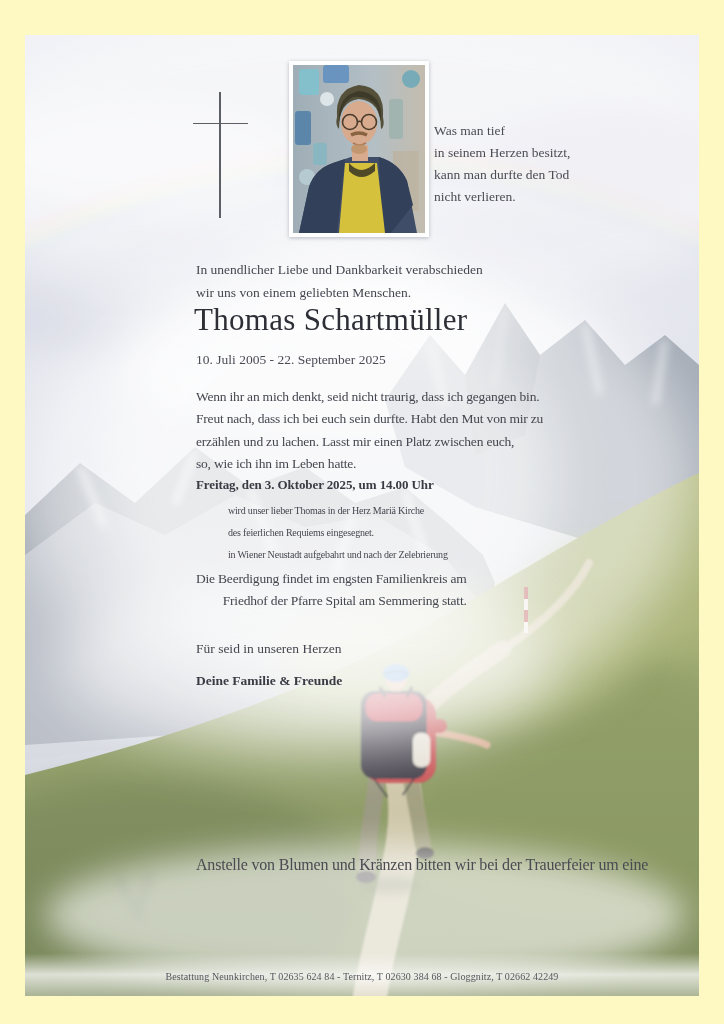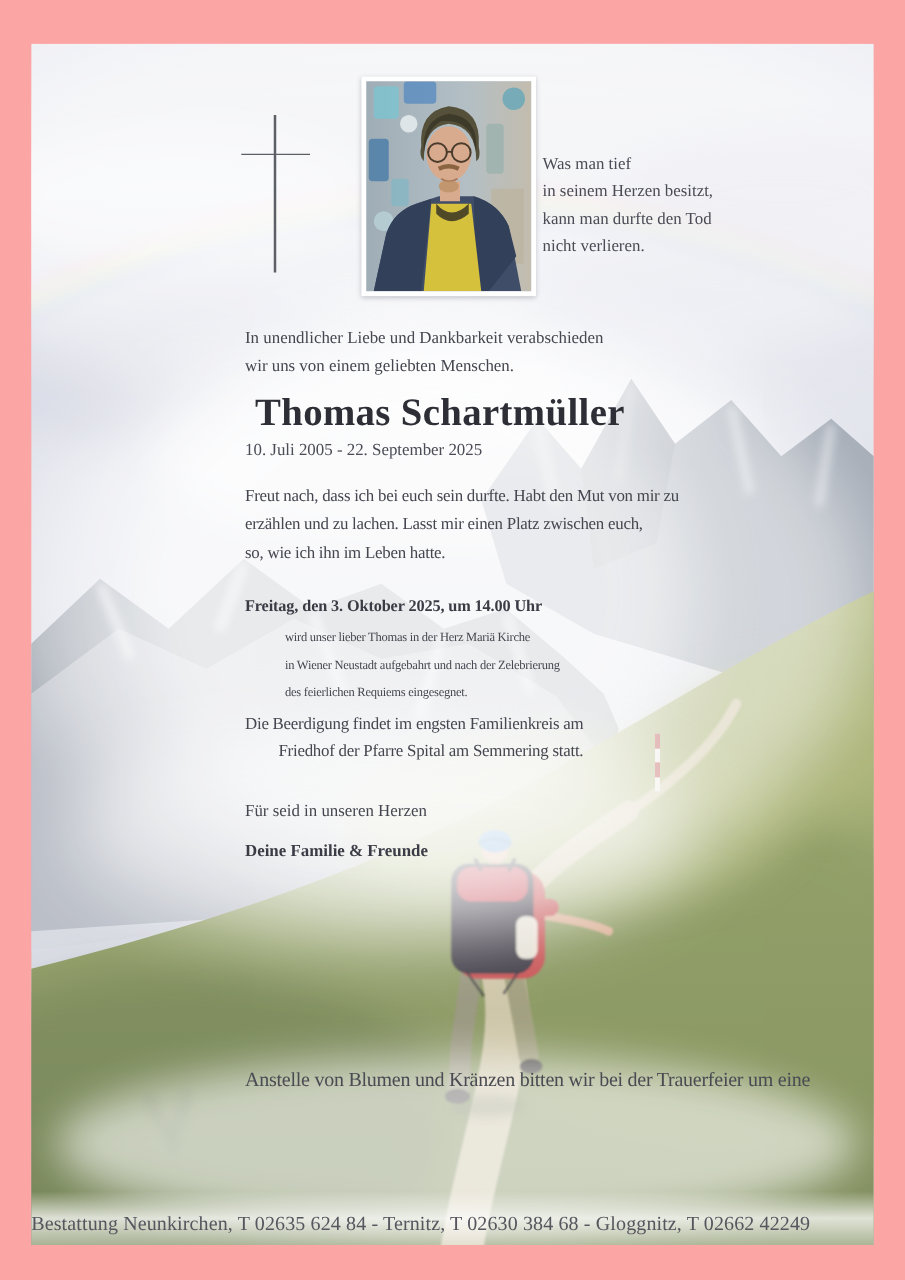--- a/index.html
+++ b/index.html
@@ -1,49 +1,49 @@
 <!DOCTYPE html>
 <html><head>
 <meta charset="utf-8">
 <style>
   html,body { margin:0; padding:0; background:#ffffff; }
   .page {
-    position:relative; width:724px; height:1024px; background:#fca5a5;
+    position:relative; width:724px; height:1024px; background:#fef9c3;
     font-family:"Liberation Serif","DejaVu Serif",serif;
     color:#45464f; overflow:hidden;
   }
   .card-bg { position:absolute; left:25px; top:35px; width:674px; height:961px; }
   .line { display:block; }
 
   
   .cross-v { position:absolute; left:219px; top:92px; width:1.5px; height:126px; background:#5d5f66; }
   .cross-h { position:absolute; left:193px; top:122.5px; width:55px; height:1.5px; background:#5d5f66; }
 
   
   .photo {
     position:absolute; left:289px; top:61px; width:132px; height:168px;
     border:4px solid #ffffff; box-shadow:0 1px 4px rgba(70,75,95,.35);
     background:#b7c0c6; overflow:hidden;
   }
 
   
   .quote   { position:absolute; left:434px; top:120px; font-size:13.5px; line-height:22px; color:#4a4b55; }
   .intro   { position:absolute; left:196px; top:258px; font-size:13.5px; line-height:23px; }
-  .name    { position:absolute; left:194px; top:302px; margin:10px; font-size:31px; font-weight:bold;
+  .name    { position:absolute; left:194px; top:302px; margin:0; font-size:31px; font-weight:normal;
              letter-spacing:.3px; color:#2e2f36; }
   .dates   { position:absolute; left:196px; top:352px; font-size:13.5px; color:#4a4b55; }
   .poem    { position:absolute; left:196px; top:386px; font-size:13.5px; line-height:22.3px; letter-spacing:-.2px; }
   .when    { position:absolute; left:196px; top:477px; font-size:13px; font-weight:bold; letter-spacing:-.1px; color:#3a3b44; }
   .service { position:absolute; left:196px; top:500px; font-size:10px; line-height:21.8px; letter-spacing:-.2px;margin-left:32px; }
   .burial  { position:absolute; left:196px; top:568px; font-size:13.5px; line-height:22.3px; letter-spacing:-.2px;text-align:right; }
   .remember{ position:absolute; left:196px; top:641px; font-size:13.5px; }
   .family  { position:absolute; left:196px; top:673px; font-size:13.5px; font-weight:bold; color:#3a3b44; }
   .donation{ position:absolute; left:196px; top:854px; font-size:16px; line-height:22.3px; letter-spacing:-.2px; color:#4a4b52; }
-  .footer  { position:absolute; left:25px; top:971px; width:674px; 
-             font-size:16px; letter-spacing:.1px; color:#55565e; }
+  .footer  { position:absolute; left:25px; top:971px; width:674px; text-align:center;
+             font-size:10px; letter-spacing:.1px; color:#55565e; }
 </style>
 </head>
 <body>
 
 <div class="page">
 
   <svg class="card-bg" viewBox="0 0 674 961" width="674" height="961" aria-hidden="true">
     <defs>
       <linearGradient id="sky" x1="0" y1="0" x2="0" y2="1">
         <stop offset="0" stop-color="#ecedf3"></stop>
@@ -216,30 +216,31 @@
 
   <div class="intro">
     <span class="line">In unendlicher Liebe und Dankbarkeit verabschieden</span>
     <span class="line">wir uns von einem geliebten Menschen.</span>
   </div>
 
   <h1 class="name">Thomas Schartmüller</h1>
   <div class="dates">10. Juli 2005 - 22. September 2025</div>
 
   <div class="poem">
+    <span class="line">Wenn ihr an mich denkt, seid nicht traurig, dass ich gegangen bin.</span>
     <span class="line">Freut nach, dass ich bei euch sein durfte. Habt den Mut von mir zu</span>
     <span class="line">erzählen und zu lachen. Lasst mir einen Platz zwischen euch,</span>
     <span class="line">so, wie ich ihn im Leben hatte.</span>
   </div>
 
   <div class="when">Freitag, den 3. Oktober 2025, um 14.00 Uhr</div>
   <div class="service">
     <span class="line">wird unser lieber Thomas in der Herz Mariä Kirche</span>
+    <span class="line">des feierlichen Requiems eingesegnet.</span>
     <span class="line">in Wiener Neustadt aufgebahrt und nach der Zelebrierung</span>
-    <span class="line">des feierlichen Requiems eingesegnet.</span>
   </div>
 
   <div class="burial">
     <span class="line">Die Beerdigung findet im engsten Familienkreis am</span>
     <span class="line">Friedhof der Pfarre Spital am Semmering statt.</span>
   </div>
 
   <div class="remember">Für seid in unseren Herzen</div>
   <div class="family">Deine Familie &amp; Freunde</div>
 

